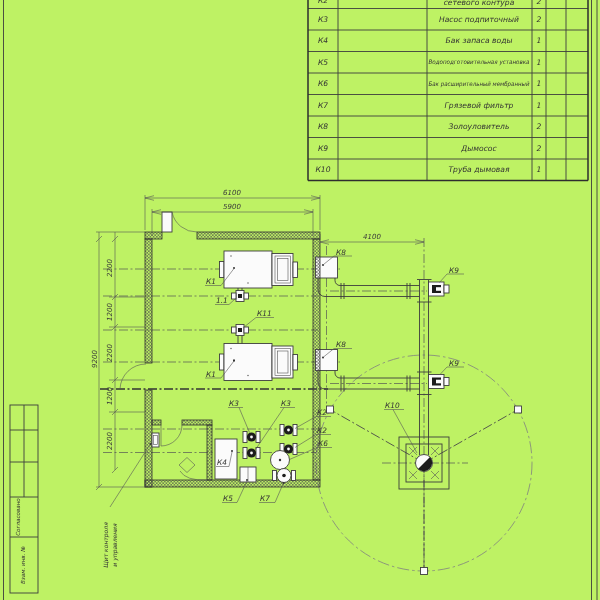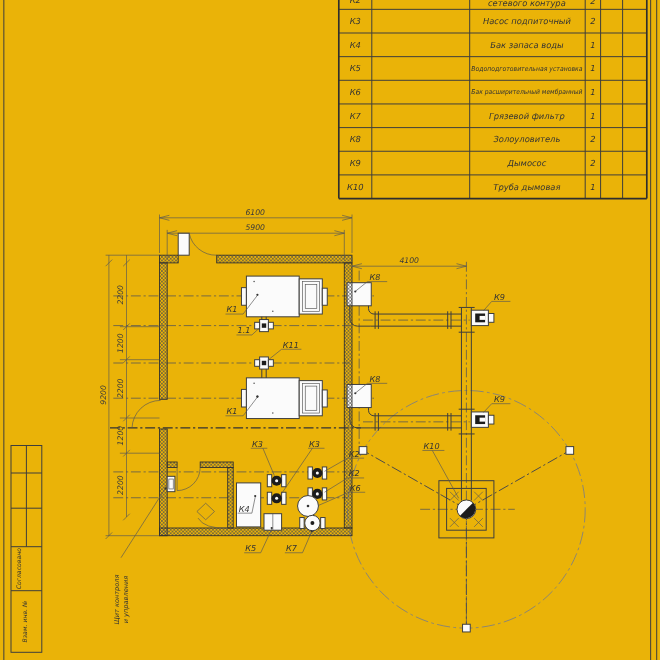--- a/index.html
+++ b/index.html
@@ -1,16 +1,16 @@
 <!DOCTYPE html>
 <html><head>
 <meta charset="utf-8">
 <style>
   html,body{margin:0;padding:0;background:#e8e8e8;}
-  #sheet{width:600px;height:600px;background:#eab308;position:relative;overflow:hidden;}
+  #sheet{width:600px;height:600px;background:#bef264;position:relative;overflow:hidden;}
   svg{display:block;}
   .ln{stroke:#3d3d3d;stroke-width:0.9;fill:none;}
   .thin{stroke:#555;stroke-width:0.6;fill:none;}
   .thick{stroke:#2e2e2e;stroke-width:1.5;fill:none;}
   .axis{stroke:#555;stroke-width:0.7;fill:none;stroke-dasharray:9 2.5 2 2.5;}
   .axisb{stroke:#333;stroke-width:1.3;fill:none;stroke-dasharray:9 2.5 2 2.5;}
   .guy{stroke:#4a4a4a;stroke-width:0.9;fill:none;stroke-dasharray:10 2.5 2 2.5;}
   .gcirc{stroke:#808080;stroke-width:0.8;fill:none;stroke-dasharray:12 3 2.5 3;}
   .wall{fill:url(#hatch);stroke:#2f2f2f;stroke-width:0.8;}
   .wht{fill:#fbfbfb;stroke:#3d3d3d;stroke-width:0.9;}

